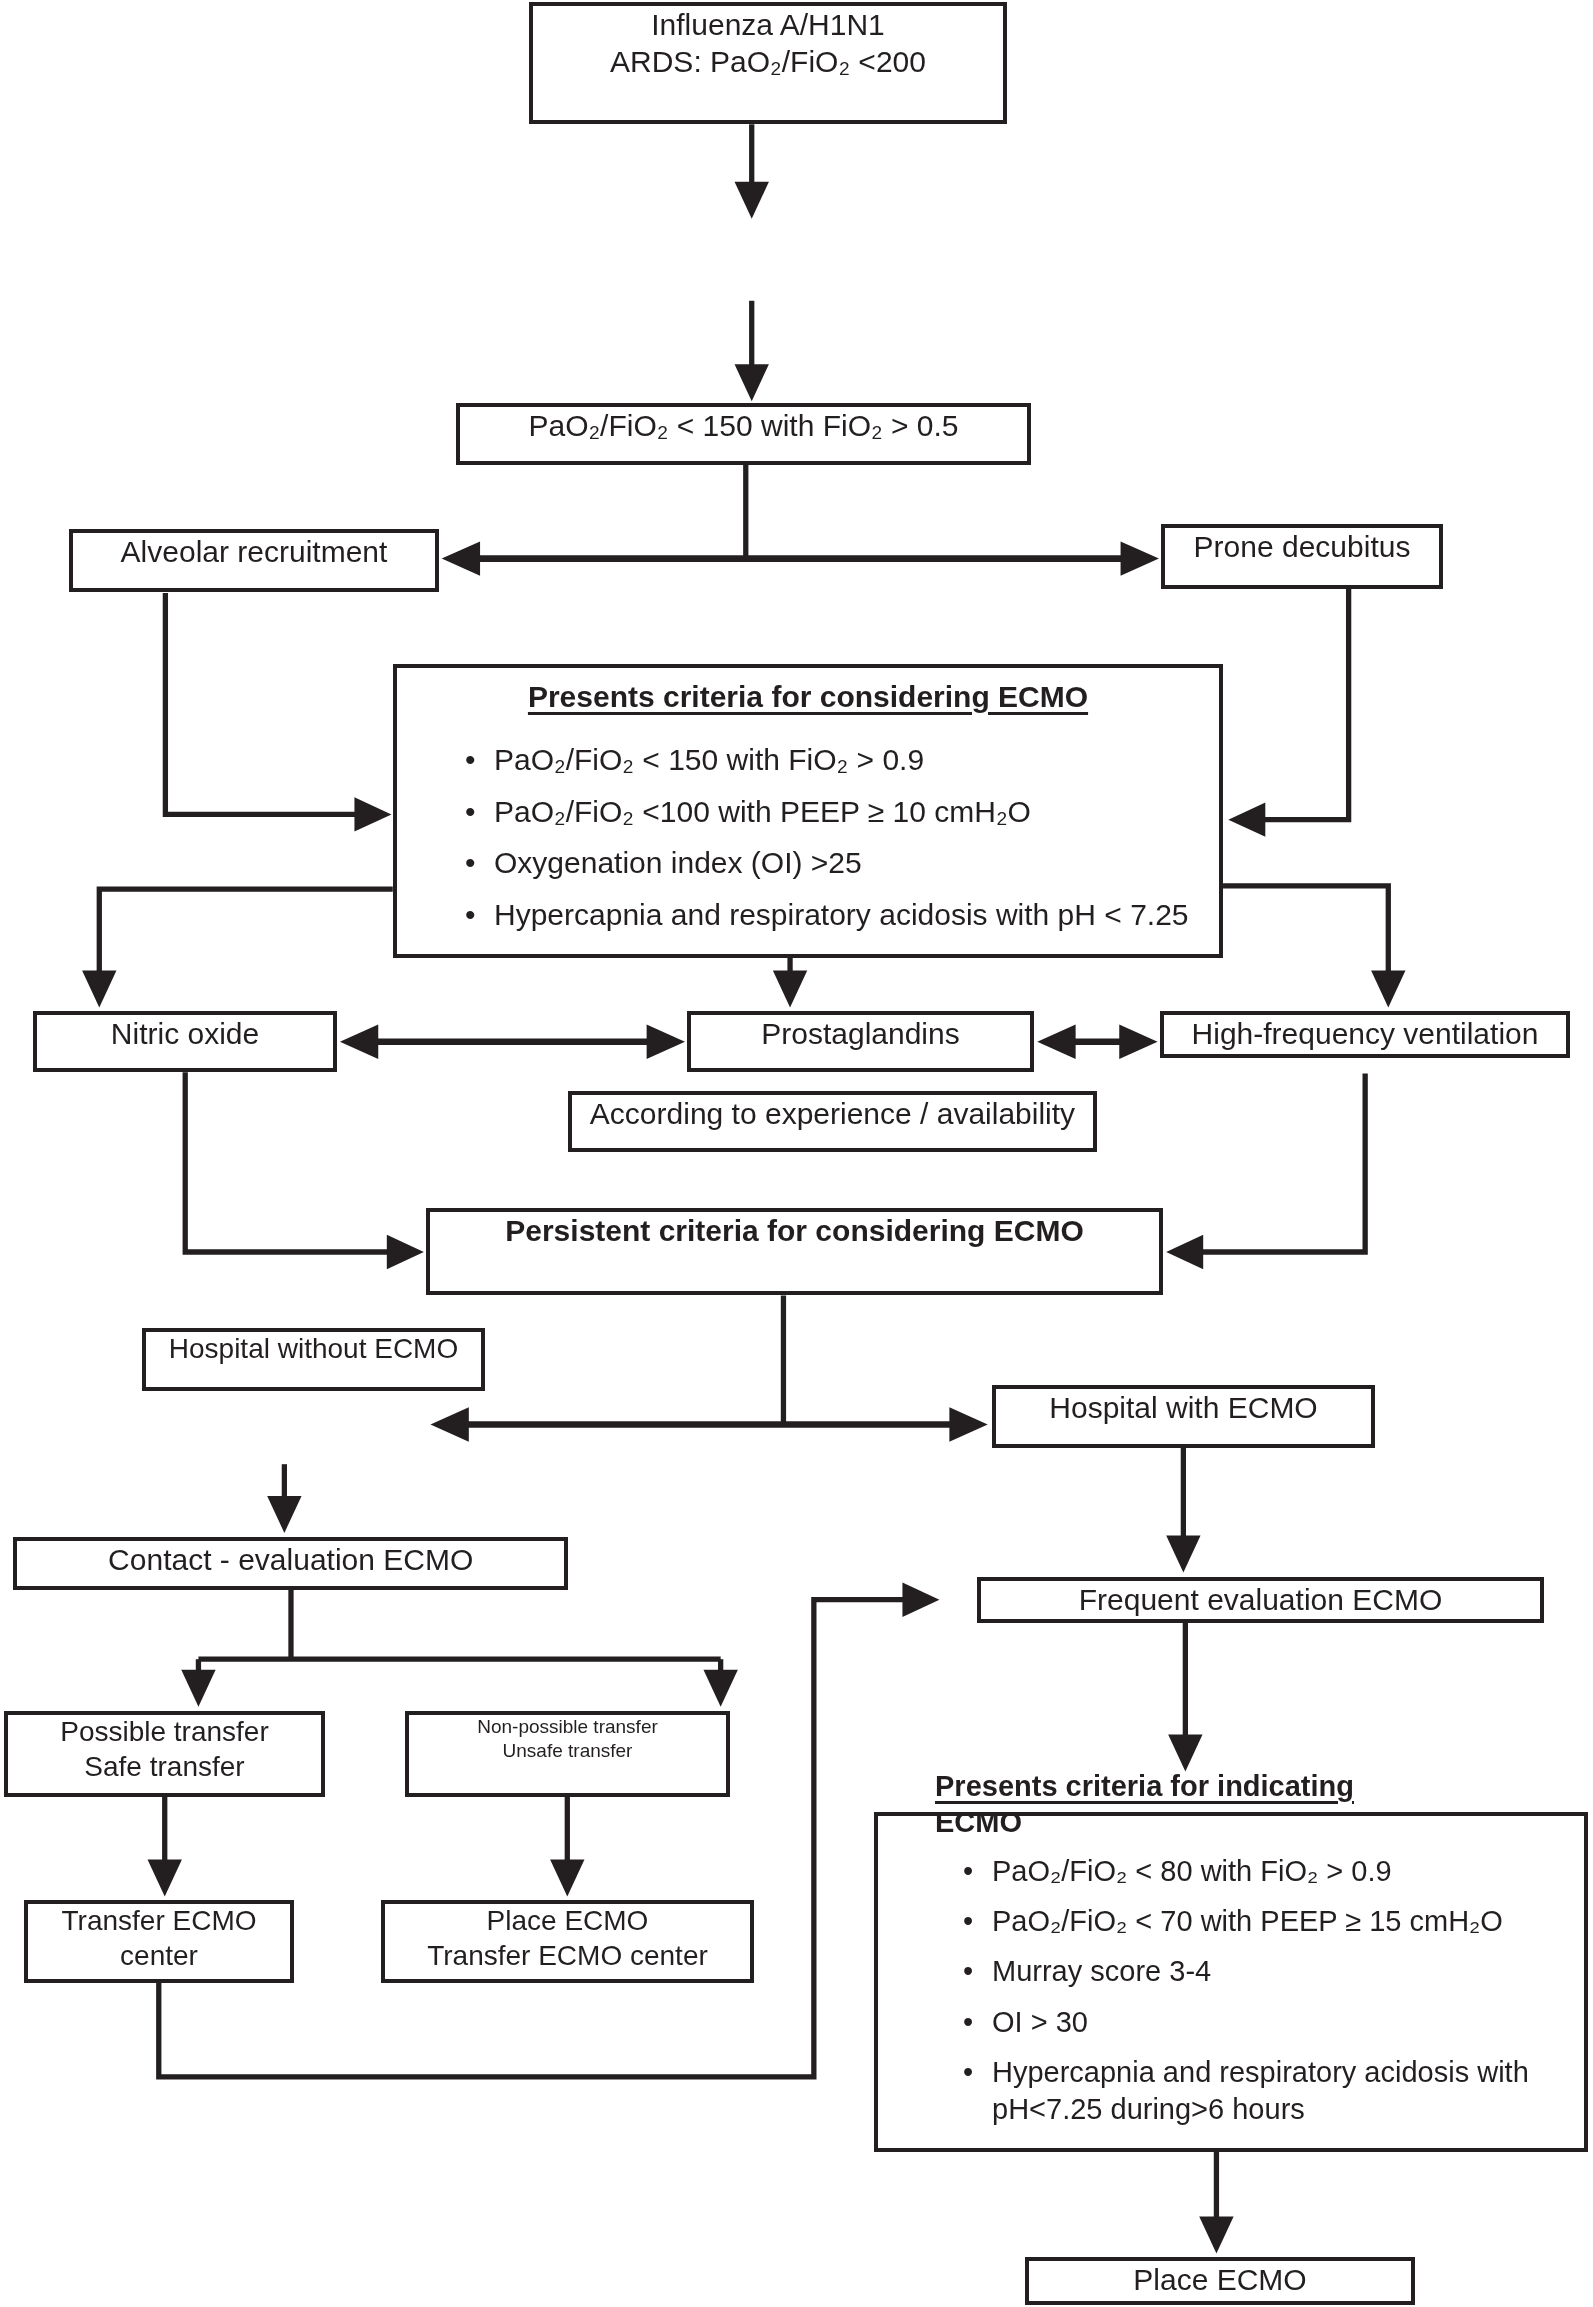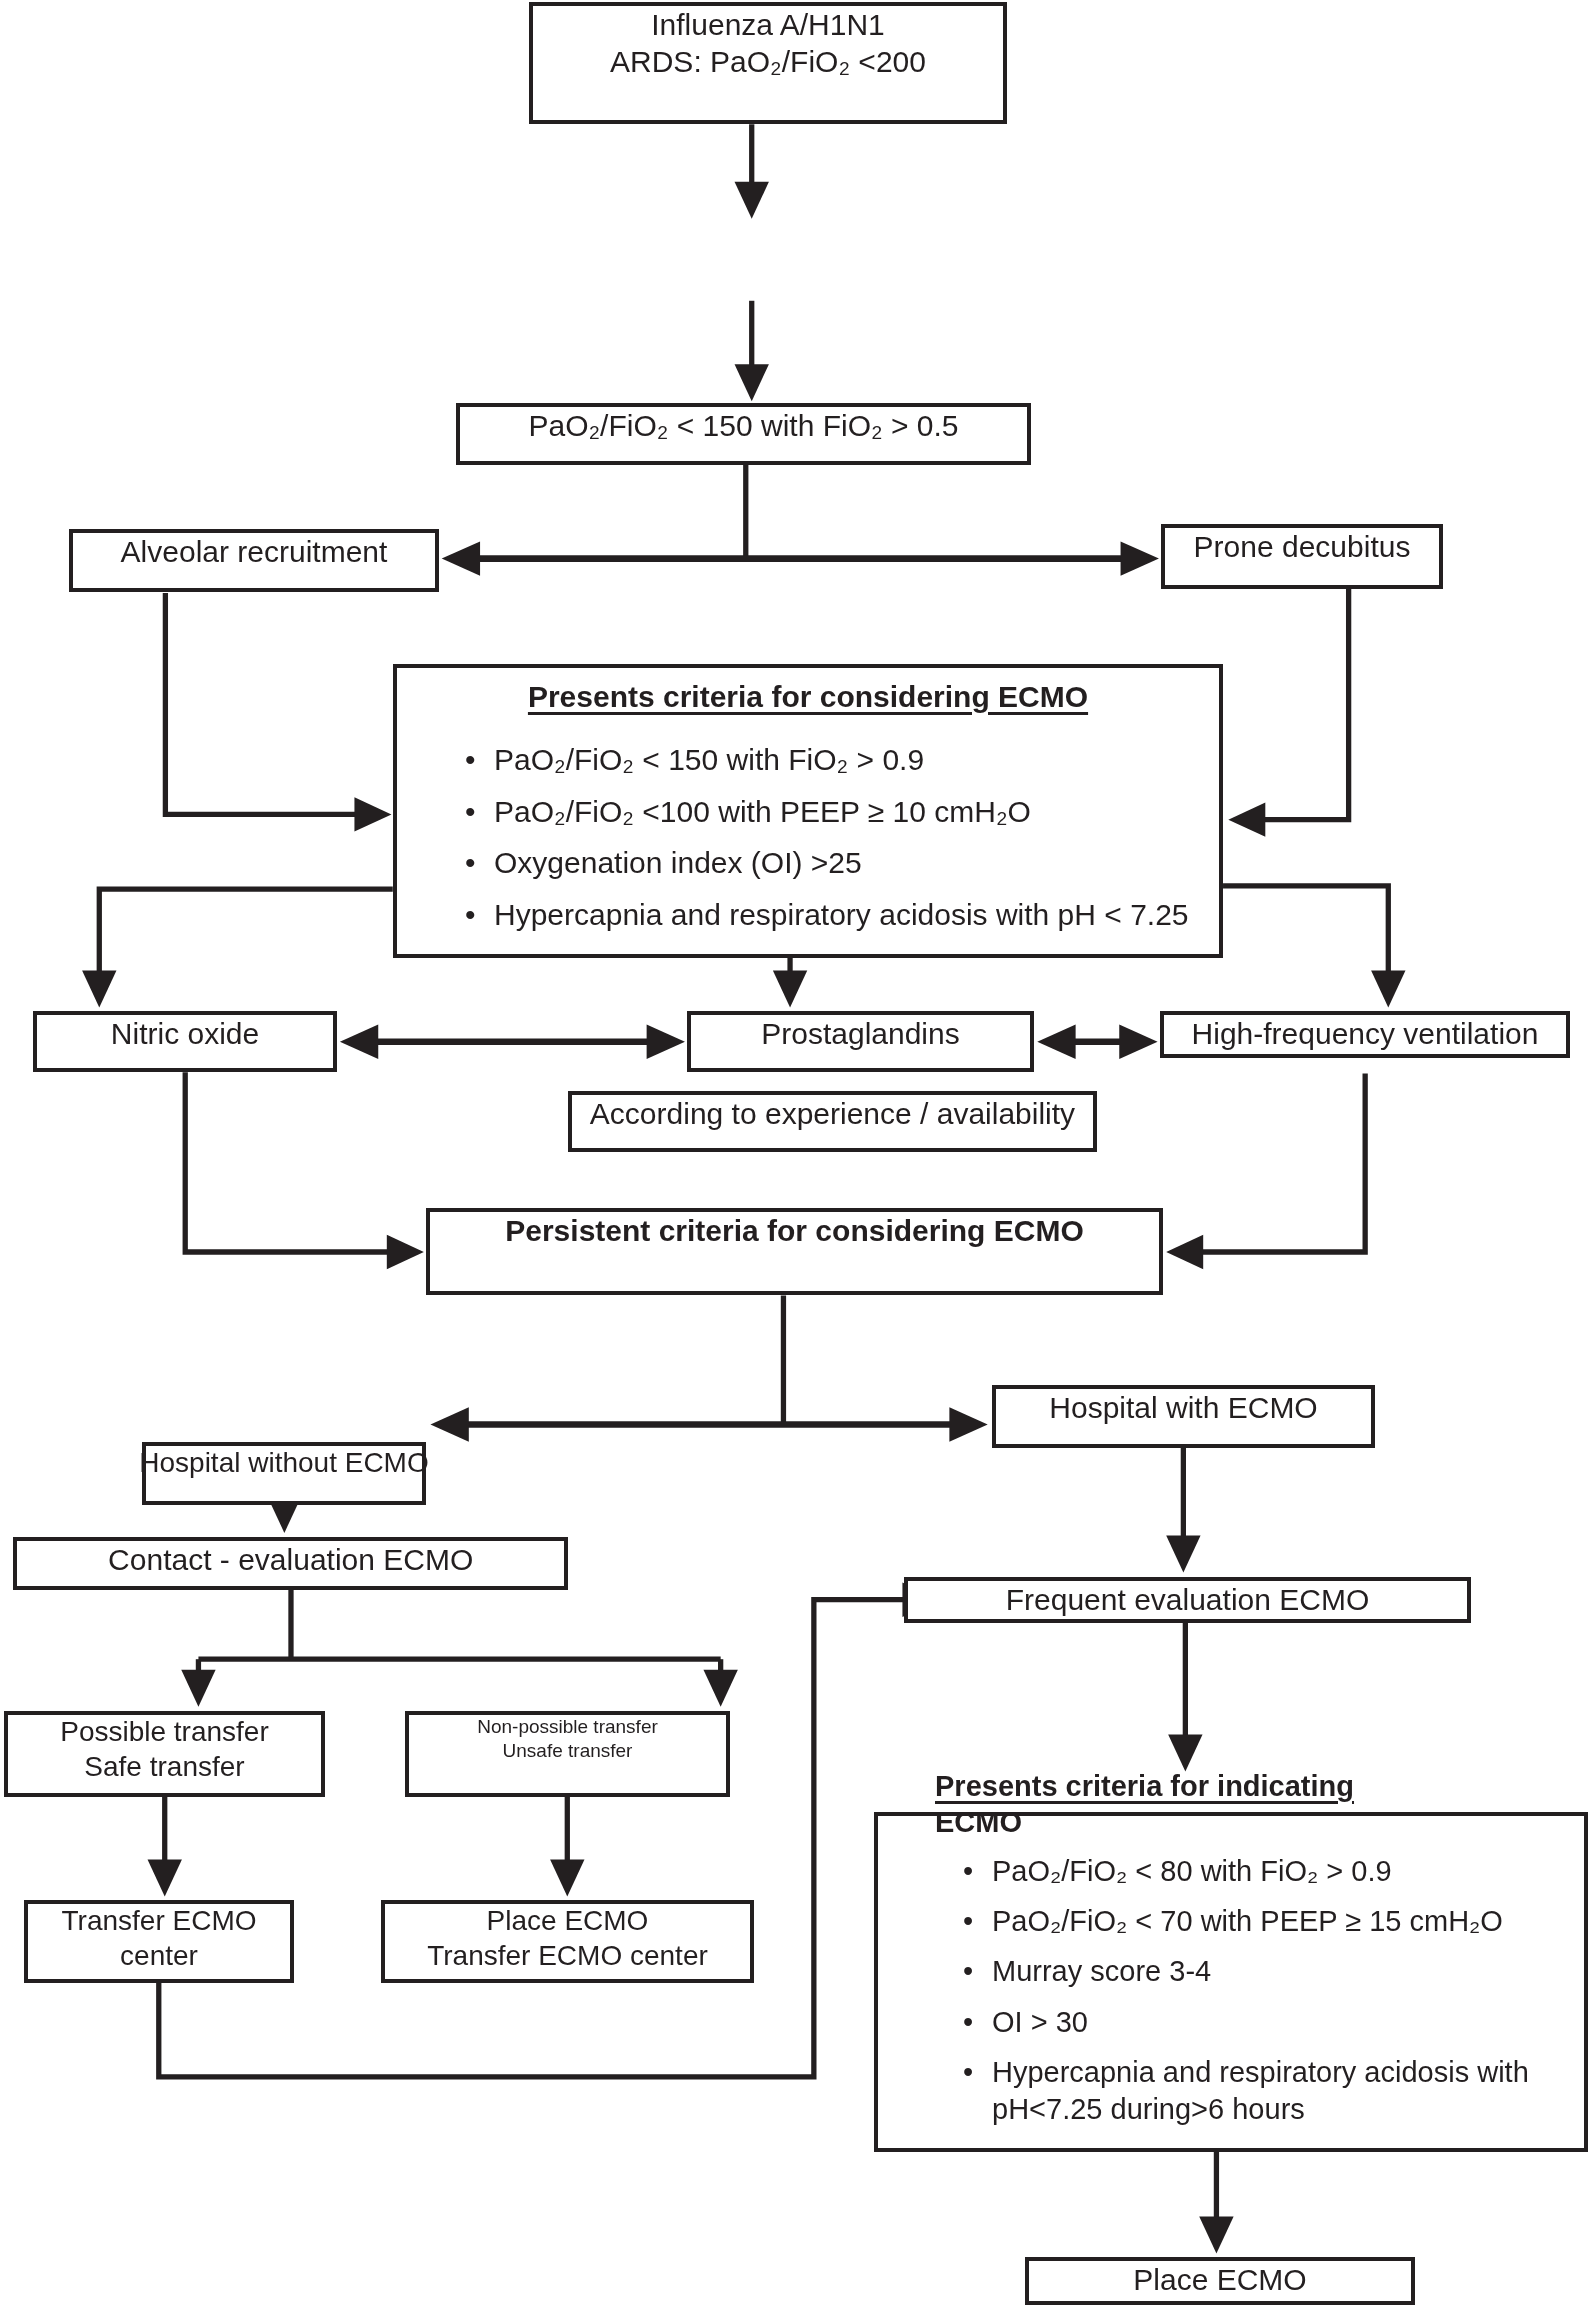--- a/index.html
+++ b/index.html
@@ -207,21 +207,21 @@
   </div>
 
   <div class="box" style="left:568px;top:1091px;width:529px;height:61px;">
     <div class="ln">According to experience / availability</div>
   </div>
 
   <div class="box bold" style="left:426px;top:1208px;width:737px;height:87px;">
     <div class="ln">Persistent criteria for considering ECMO</div>
   </div>
 
-  <div class="box" style="left:142px;top:1442px;width:284px;height:63px;font-size:28px;">
+  <div class="box" style="left:142px;top:1328px;width:343px;height:63px;font-size:28px;">
     <div class="ln">Hospital without ECMO</div>
   </div>
 
   <div class="box" style="left:992px;top:1385px;width:383px;height:63px;">
     <div class="ln">Hospital with ECMO</div>
   </div>
 
   <div class="box" style="left:13.2px;top:1537px;width:555px;height:53px;">
     <div class="ln">Contact - evaluation ECMO</div>
   </div>
@@ -239,21 +239,21 @@
   <div class="box" style="left:24px;top:1900px;width:270px;height:83px;font-size:28px;">
     <div class="ln">Transfer ECMO</div>
     <div class="ln">center</div>
   </div>
 
   <div class="box" style="left:381px;top:1900px;width:373px;height:83px;font-size:28px;">
     <div class="ln">Place ECMO</div>
     <div class="ln">Transfer ECMO center</div>
   </div>
 
-  <div class="box" style="left:904px;top:1577px;width:567px;height:46px;">
+  <div class="box" style="left:977px;top:1577px;width:567px;height:46px;">
     <div class="ln">Frequent evaluation ECMO</div>
   </div>
 
   <div class="box crit" id="criteria2-box" style="left:874px;top:1776px;width:714px;height:340px;font-size:29px;margin-top:36px;">
     <div class="title-line1">Presents criteria for indicating</div>
     <div class="title-line2">ECMO</div>
     <div class="bullets">
       <div class="bullet-item">PaO₂/FiO₂ &lt; 80 with FiO₂ &gt; 0.9</div>
       <div class="bullet-item">PaO₂/FiO₂ &lt; 70 with PEEP ≥ 15 cmH₂O</div>
       <div class="bullet-item">Murray score 3-4</div>

